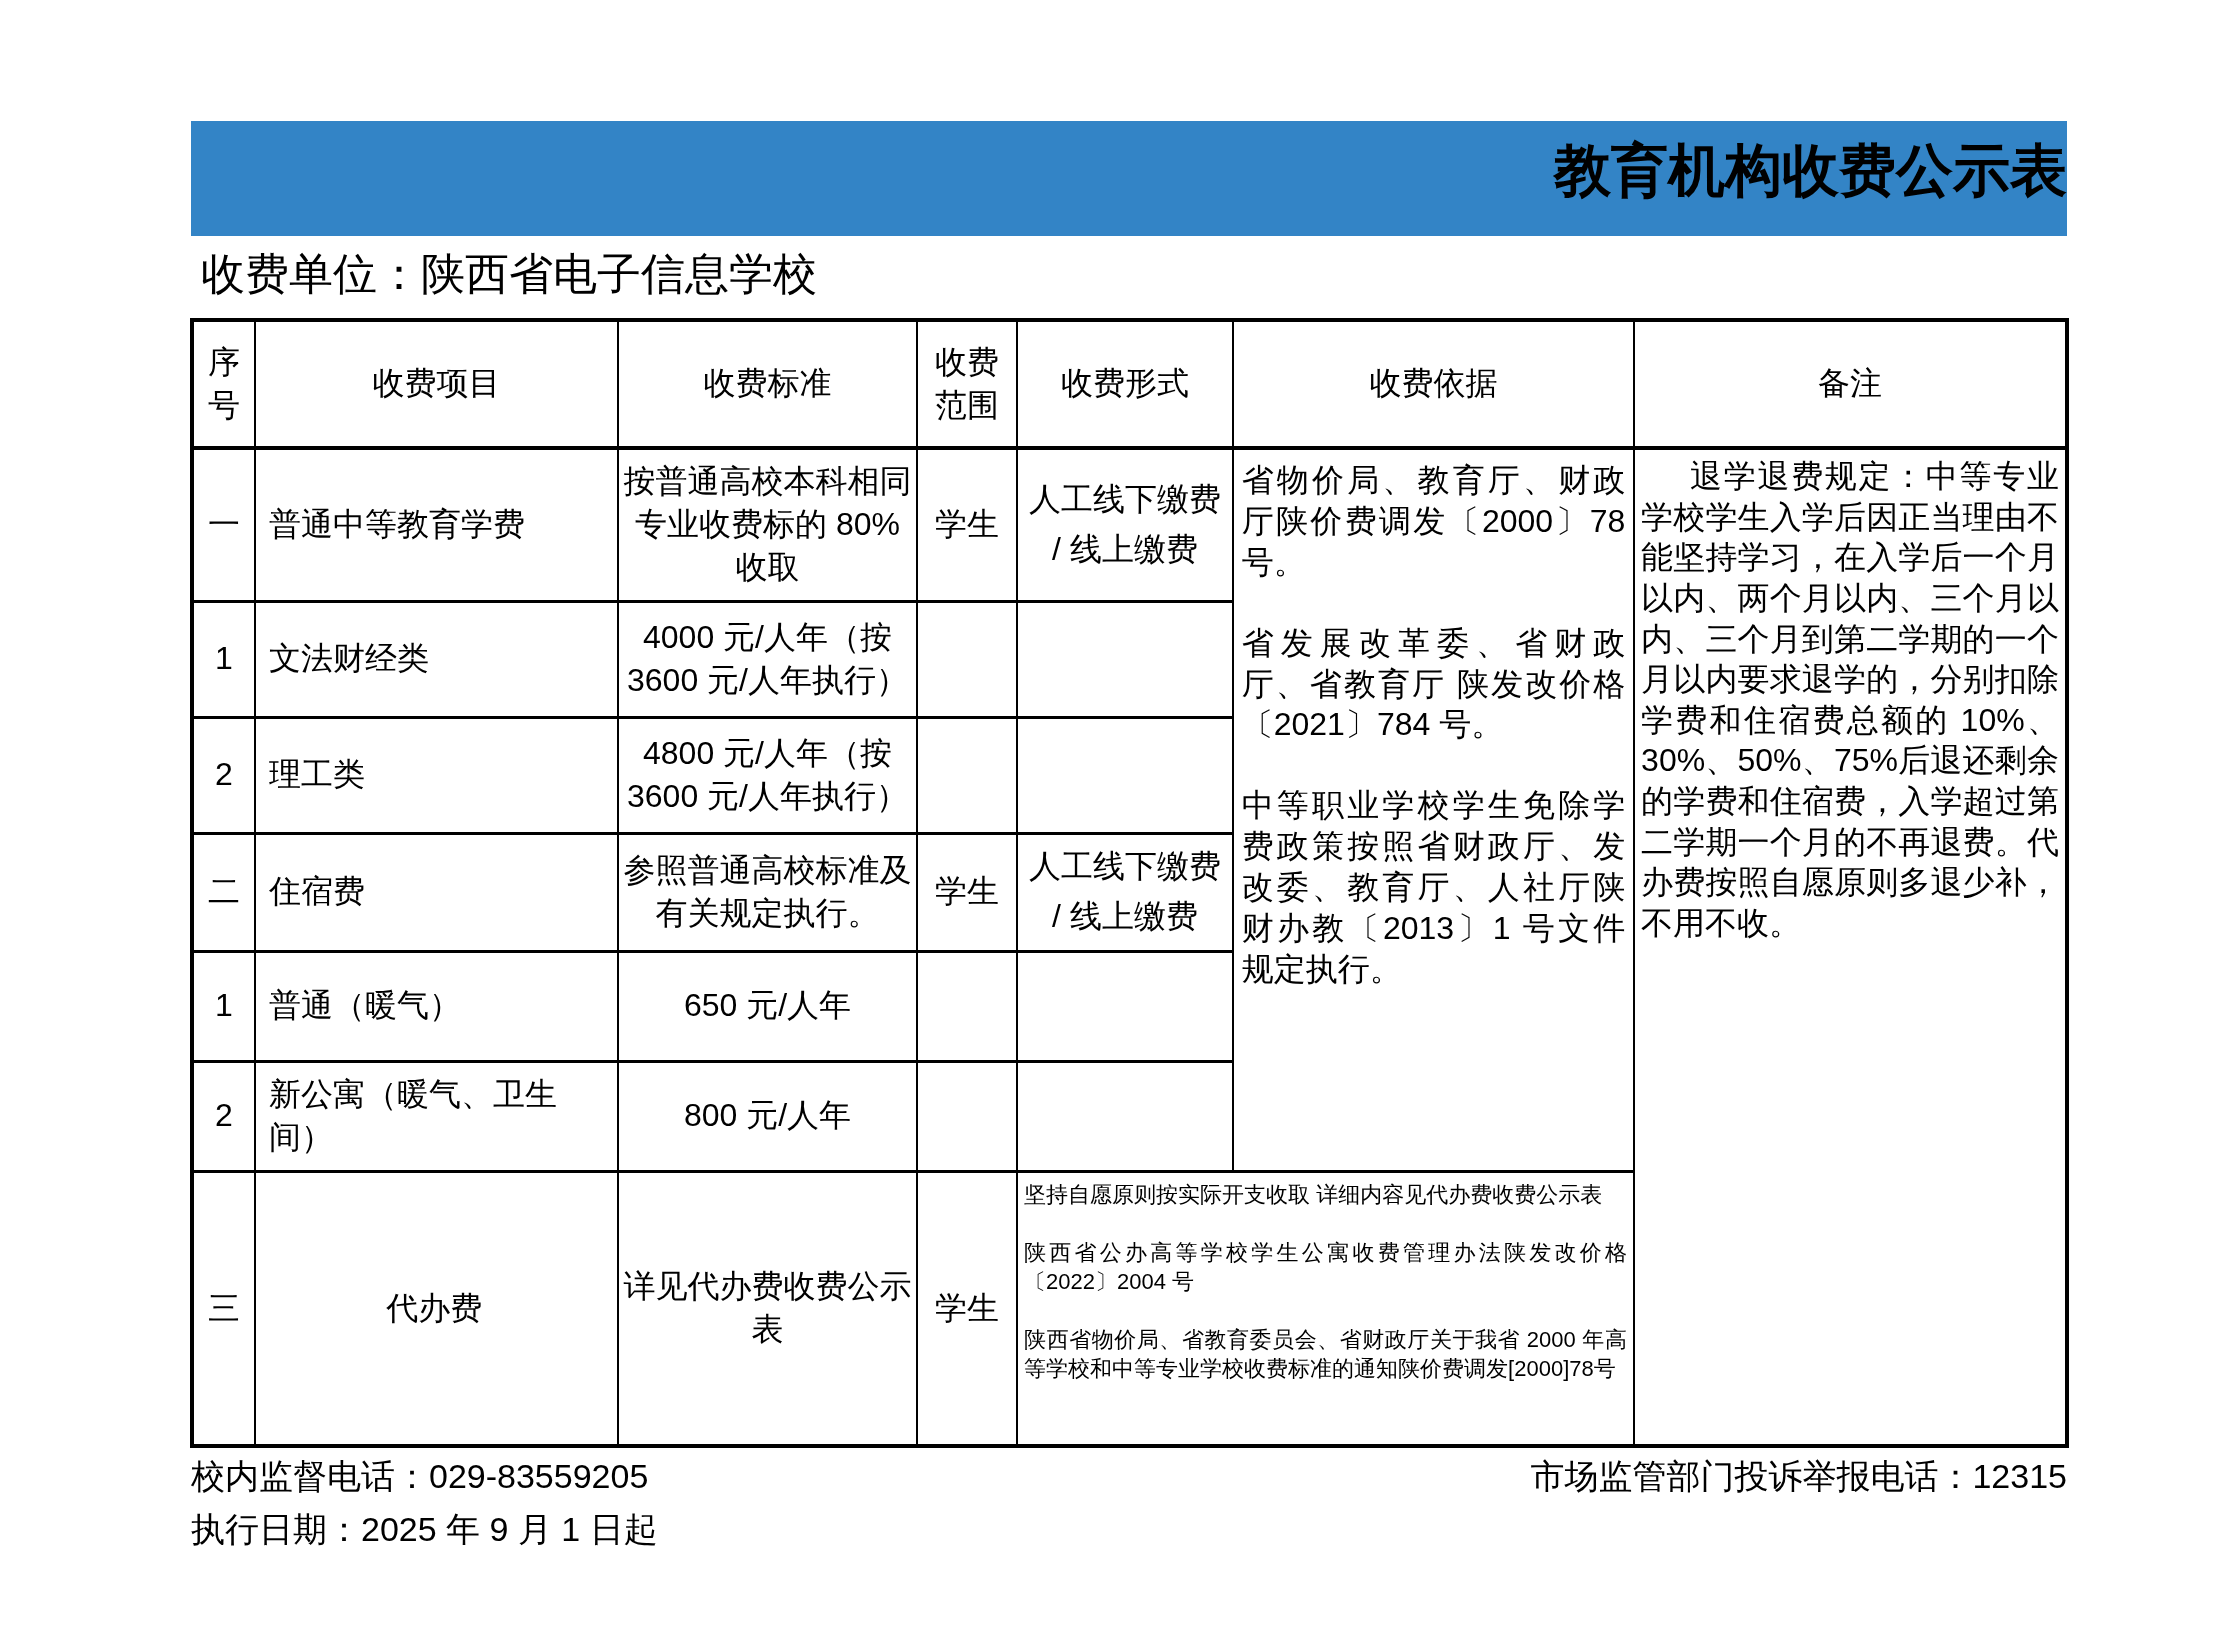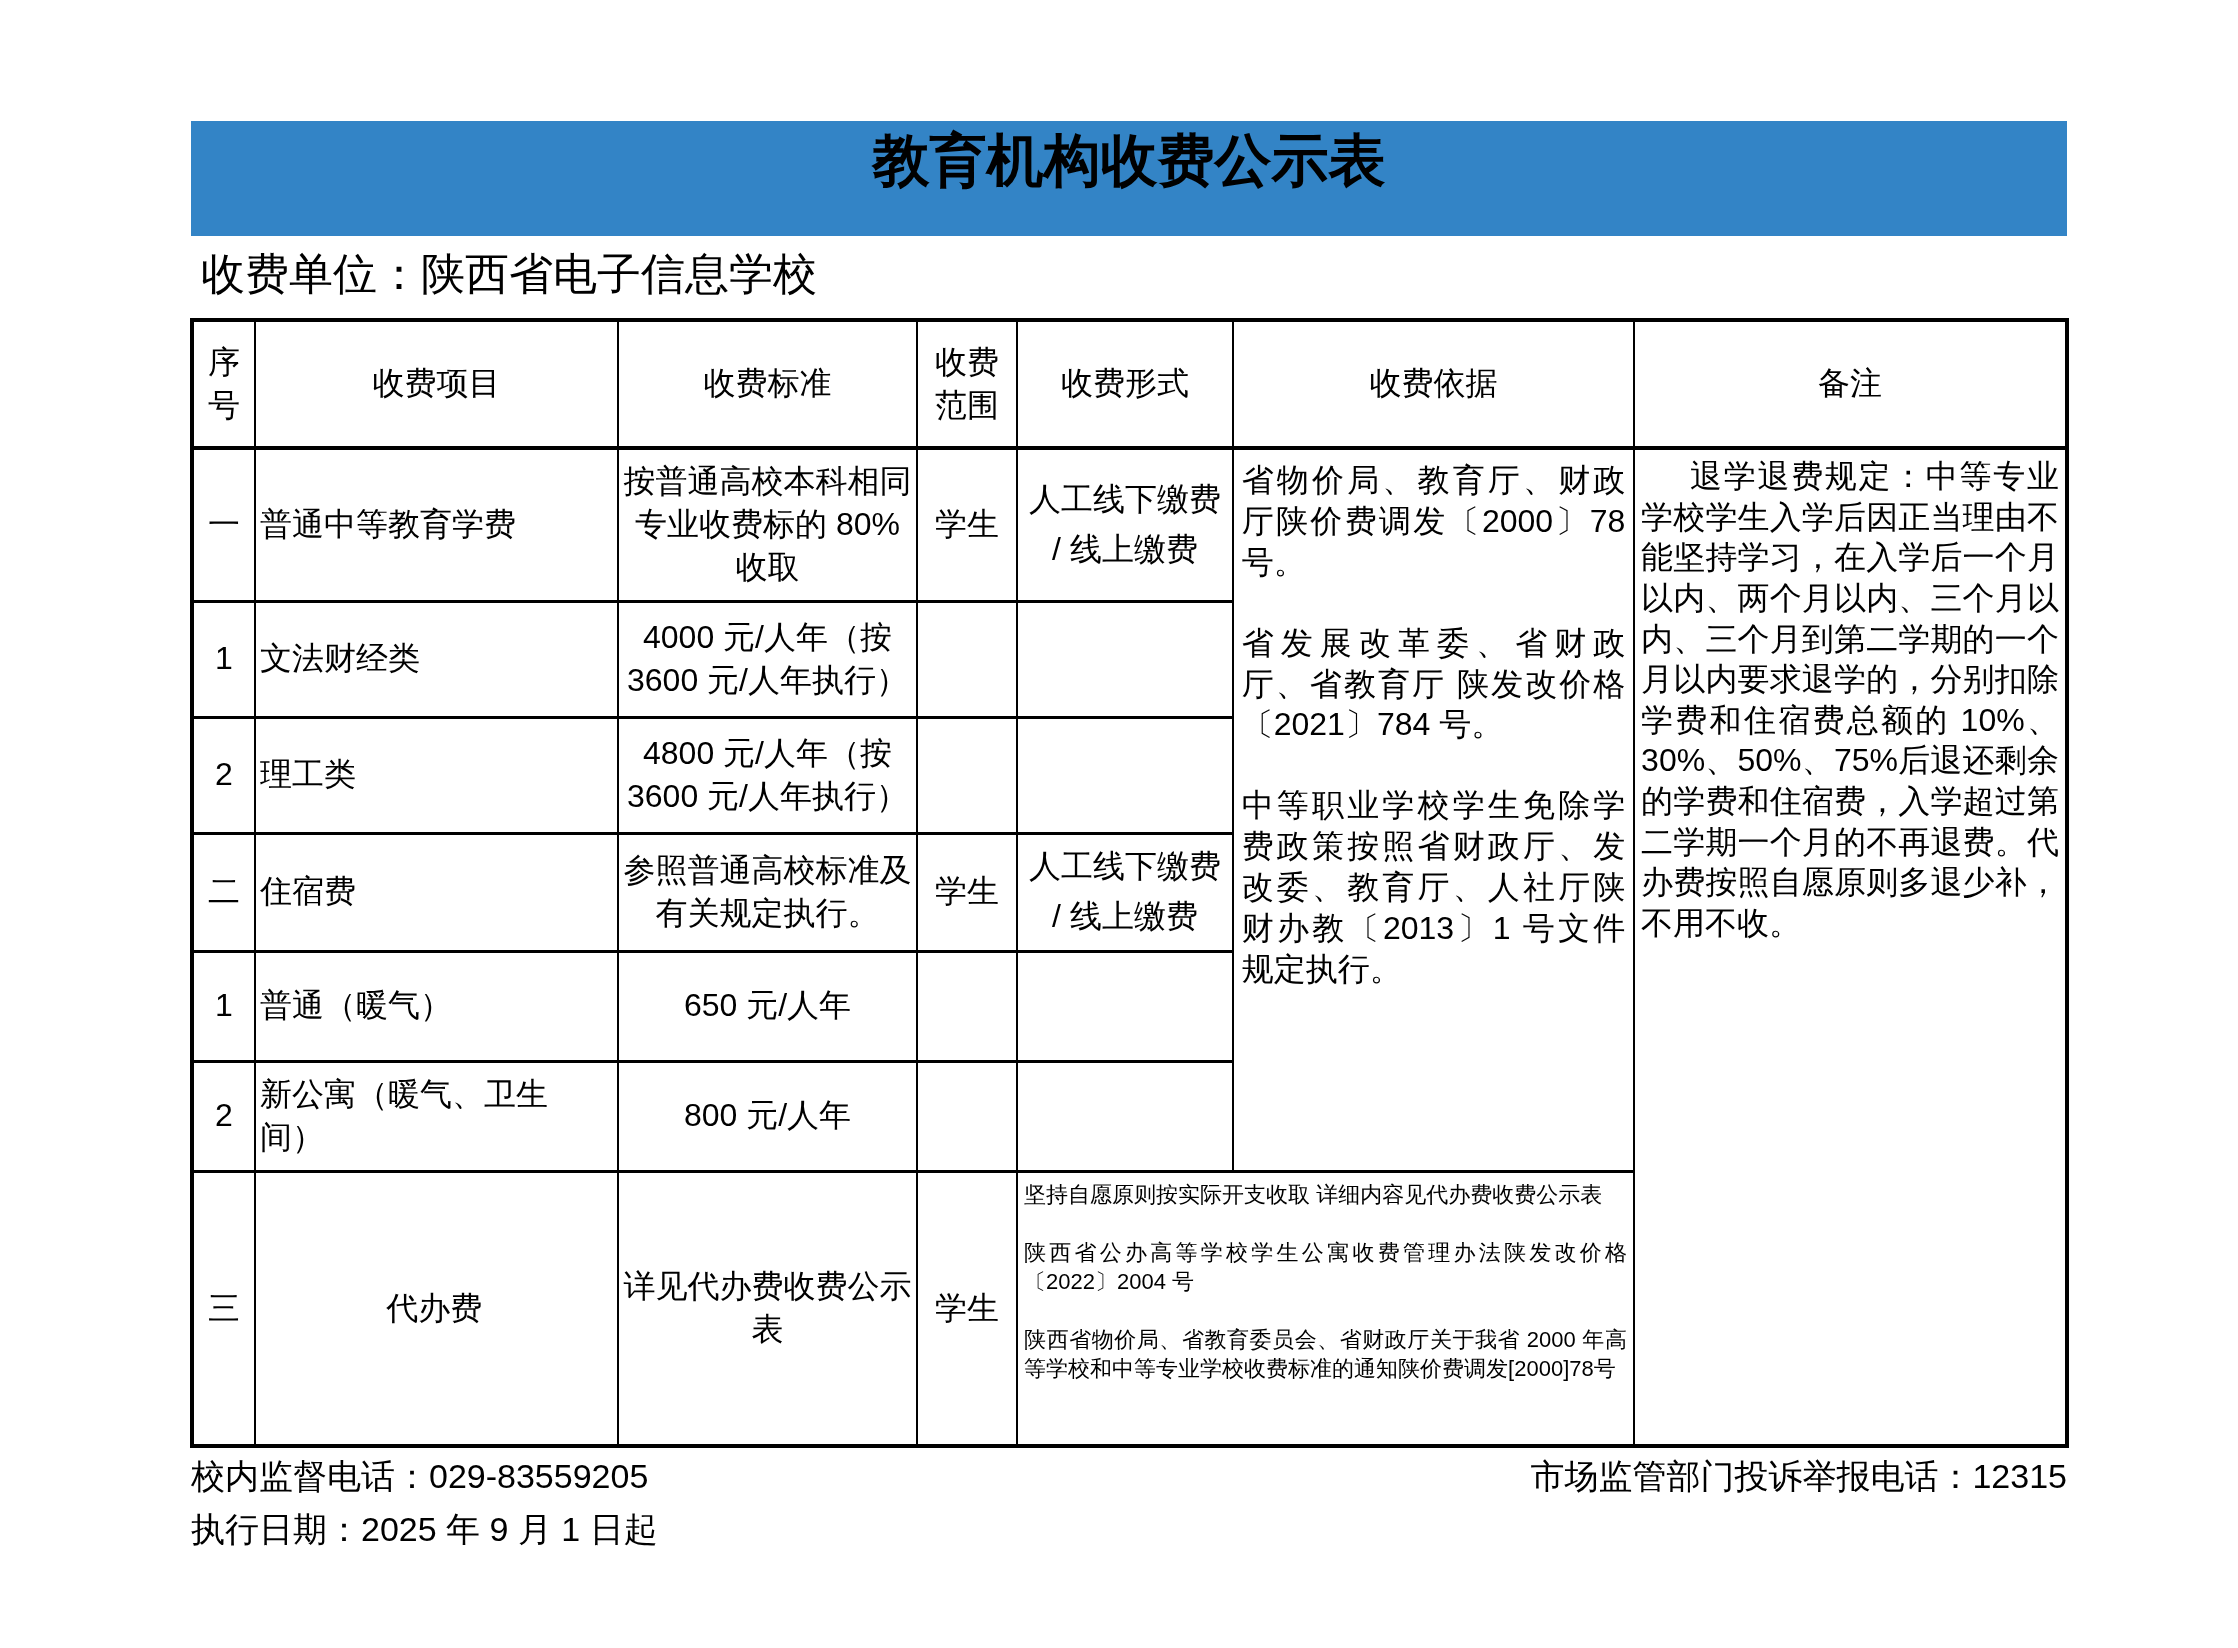--- a/index.html
+++ b/index.html
@@ -13,26 +13,26 @@
   .page { position: absolute; inset: 0; }
 
   
   .banner {
     position: absolute;
     left: 191px; top: 121px;
     width: 1876px; height: 115px;
     background: #3384C6;
   }
   .banner .title {
-    text-align: center;
+    text-align: right;
     font-family: "Liberation Serif", "DejaVu Serif", serif;
     font-weight: bold;
     font-size: 57px;
     line-height: 1.05;
-    padding-top: 10px;
+    padding-top: 20px;
     color: #000;
   }
 
   .subtitle {
     position: absolute;
     left: 201px; top: 245px;
     font-size: 44px;
     line-height: 1.3;
   }
 
@@ -61,21 +61,21 @@
 
   tr.r-h  { height: 128px; }
   tr.r0   { height: 153px; }
   tr.r1   { height: 116px; }
   tr.r2   { height: 116px; }
   tr.r3   { height: 118px; }
   tr.r4   { height: 110px; }
   tr.r5   { height: 110px; }
   tr.r6   { height: 275px; }
 
-  td.item { text-align: left; padding-left: 4px; }
+  td.item { text-align: left; padding-left: 13px; }
   td.item.center { text-align: center; padding-left: 4.6px; }
   td.standard { padding: 4.6px 3.1px; }
   td.method { white-space: pre-line; line-height: 1.55; }
 
   td.basis {
     vertical-align: top;
     text-align: justify;
     padding: 7.7px 7.7px;
   }
   td.basis p {

